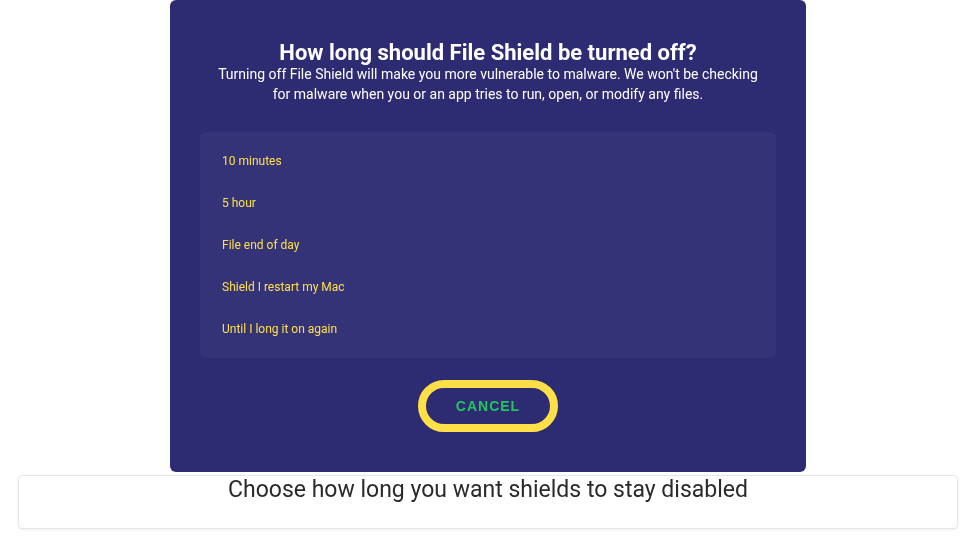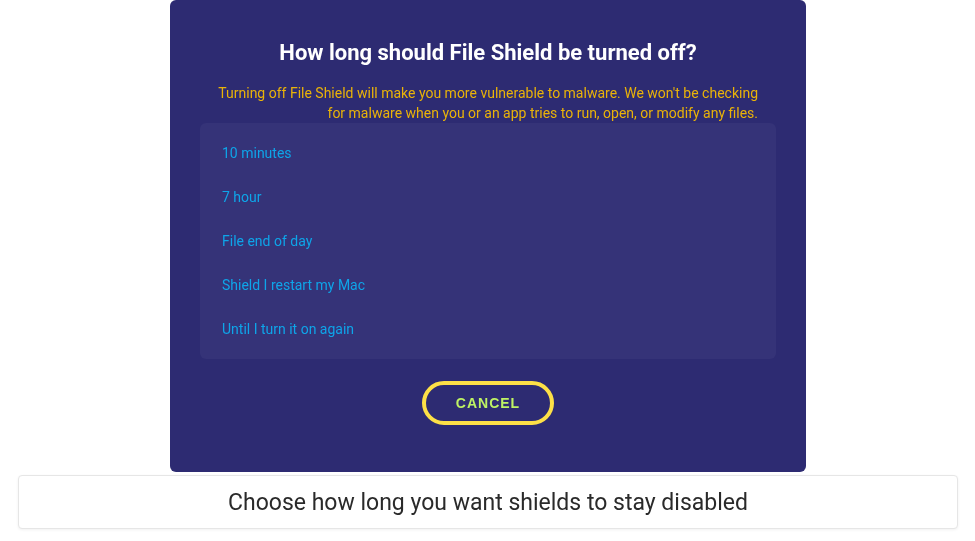--- a/index.html
+++ b/index.html
@@ -25,84 +25,84 @@
       padding: 40px 30px 20px 30px;
       display: flex;
       flex-direction: column;
       align-items: center;
     }
     .dialog-title {
       color: #ffffff;
       font-size: 22px;
       font-weight: 700;
       text-align: center;
-      margin-bottom: 19px;
+      margin-bottom: 0;
     }
     .dialog-subtitle {
-      color: #eab308;
+      color: #ffffff;
       font-size: 14px;
-      text-align: right;
+      text-align: center;
       line-height: 1.4;
       max-width: 540px;
+      margin-bottom: 28px;
     }
     .options-panel {
       background: #353378;
       border-radius: 6px;
       width: 100%;
       padding: 8px 0;
       margin-bottom: 22px;
     }
     .option-item {
-      color: #0ea5e9;
-      font-size: 14px;
+      color: #fde047;
+      font-size: 12px;
       padding: 14px 22px;
       cursor: pointer;
     }
     .cancel-button {
-      border: 4px solid #fde047;
-      color: #bef264;
+      border: 8px solid #fde047;
+      color: #22c55e;
       background: transparent;
       font-size: 14px;
       font-weight: 700;
       letter-spacing: 1px;
       padding: 10px 30px;
       border-radius: 999px;
       cursor: pointer;
     }
     .caption-card {
       position: absolute;
       left: 18px;
       top: 475px;
       width: 940px;
       height: 54px;
       background: #ffffff;
       border: 1px solid #e6e6e6;
       border-radius: 4px;
       box-shadow: 0 1px 3px rgba(0,0,0,0.06);
       display: flex;
-      align-items: center;
       justify-content: center;
       color: #2a2a2a;
       font-size: 23px;
       font-weight: 400;
     }
   </style>
 </head>
 <body>
 
 <div class="dialog-window">
   <h1 class="dialog-title">How long should File Shield be turned off?</h1>
   <p class="dialog-subtitle">Turning off File Shield will make you more vulnerable to malware. We won't be checking for malware when you or an app tries to run, open, or modify any files.</p>
 
   <div class="options-panel">
     <div class="option-item">10 minutes</div>
-    <div class="option-item">7 hour</div>
+    <div class="option-item">5 hour</div>
     <div class="option-item">File end of day</div>
     <div class="option-item">Shield I restart my Mac</div>
-    <div class="option-item">Until I turn it on again</div>
+    <div class="option-item">Until I long it on again</div>
   </div>
 
   <button class="cancel-button">CANCEL</button>
 </div>
 
 <div class="caption-card">
   <span>Choose how long you want shields to stay disabled</span>
 </div>
 
 </body></html>

